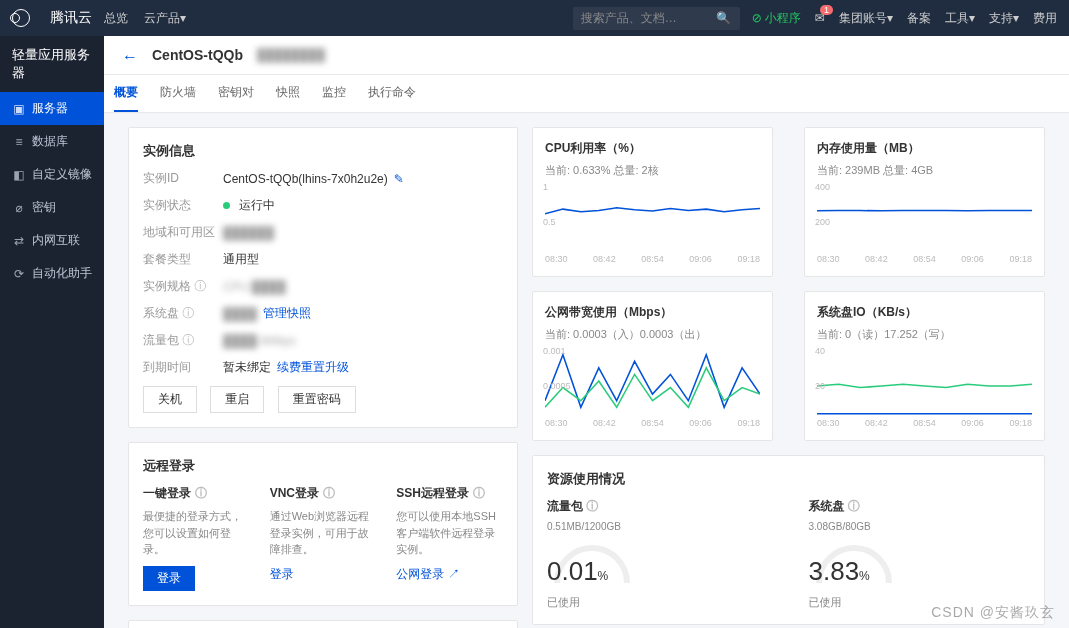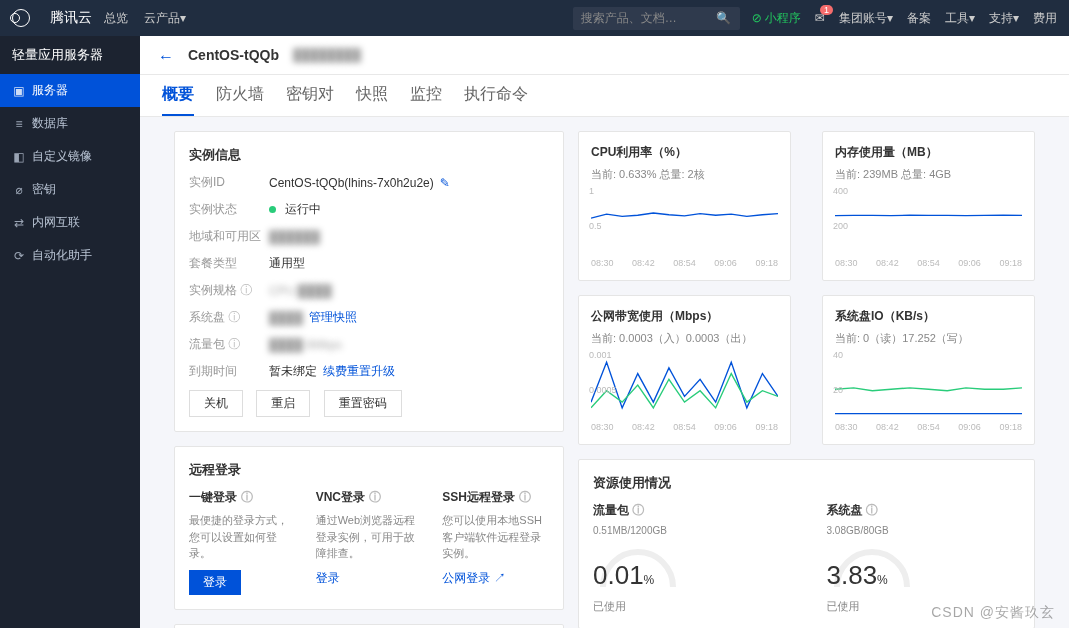--- a/index.html
+++ b/index.html
@@ -10,30 +10,30 @@
 .topbar .logo-icon::after{content:"";position:absolute;width:8px;height:8px;border:1.5px solid #fff;border-radius:50%;top:3px;left:-3px}
 .topbar .left-links{display:flex;gap:16px;margin-left:12px;color:#ccc}
 .topbar .spacer{flex:1}
 .topbar .search{background:#2f3a4d;border-radius:2px;padding:3px 8px;color:#888;display:flex;align-items:center;gap:40px;margin-right:12px}
 .topbar .search-icon{color:#aaa}
 .topbar .right-links{display:flex;gap:14px;align-items:center;color:#ccc}
 .topbar .mp{color:#22c55e;display:flex;align-items:center;gap:3px}
 .topbar .badge{position:relative}
 .topbar .badge::after{content:"1";position:absolute;top:-6px;right:-8px;background:#f56c6c;color:#fff;font-size:9px;border-radius:7px;padding:0 4px}
 .layout{display:flex;height:calc(100% - 36px)}
-.sidebar{width:140px;background:#1c2330;color:#ccc;padding-top:0}
+.sidebar{width:104px;background:#1c2330;color:#ccc;padding-top:0}
 .side-title{padding:10px 12px;font-size:13px;color:#fff}
 .side-item{display:flex;align-items:center;gap:6px;padding:8px 12px;cursor:pointer;color:#b9c4d4}
 .side-item .icn{width:14px;text-align:center;opacity:.8}
 .side-item.active{background:#0052d9;color:#fff}
 .main{flex:1;display:flex;flex-direction:column;overflow:hidden;background:#f5f6fa}
 .breadcrumb{display:flex;align-items:center;gap:14px;padding:10px 18px;background:#fff;border-bottom:1px solid #e8e8e8}
 .breadcrumb .back{color:#0052d9;font-size:16px;cursor:pointer}
 .breadcrumb .title{font-weight:600;font-size:14px}
-.tabs{display:flex;gap:22px;padding:0 22px;background:#fff;border-bottom:1px solid #e8e8e8;font-size:16px}
+.tabs{display:flex;gap:22px;padding:0 10px;background:#fff;border-bottom:1px solid #e8e8e8;font-size:12px}
 .tab{padding:9px 0;cursor:pointer;color:#666}
 .tab.active{color:#0052d9;border-bottom:2px solid #0052d9;font-weight:600}
 .card{background:#fff;border:1px solid #e5e5e5;border-radius:2px;padding:14px}
 .card h3{font-size:13px;font-weight:600;margin-bottom:10px}
 .info-row{display:flex;align-items:center;margin-bottom:10px;font-size:12px}
 .info-label{width:80px;color:#999;white-space:nowrap}
 .info-val{color:#333;display:flex;align-items:center;gap:6px}
 .dot-green{display:inline-block;width:7px;height:7px;border-radius:50%;background:#29cc7a;margin-right:3px}
 .link{color:#0052d9;cursor:pointer}
 .btn{border:1px solid #ddd;background:#fff;padding:4px 14px;cursor:pointer;color:#333;font-size:12px}
@@ -56,21 +56,21 @@
 .usage-sub{font-size:10px;color:#888;margin-bottom:6px}
 .gauge{display:flex;flex-direction:column;}
 .gauge .num{font-size:26px;font-weight:300}
 .gauge .lbl{font-size:11px;color:#888;margin-top:8px}
 .watermark{position:absolute;bottom:6px;right:14px;font-size:14px;color:rgba(0,0,0,.35);letter-spacing:1px;pointer-events:none}
 .info-icon{color:#bbb}
 .edit-icon{color:#0052d9;cursor:pointer}
 .right-col{display:flex;flex-direction:column;gap:14px}
 .left-col{display:flex;flex-direction:column;gap:14px}
 .row-cards{display:flex;gap:31px}
-.content2{flex:1;overflow:auto;padding:14px 34px}
+.content2{flex:1;overflow:auto;padding:14px 24px}
 .grid-main{display:grid;grid-template-columns:390px 1fr;gap:14px}
 </style>
 </head>
 <body>
 
 <div class="topbar">
   <div class="logo">
     <span class="logo-icon"></span>
     <span>腾讯云</span>
   </div>

